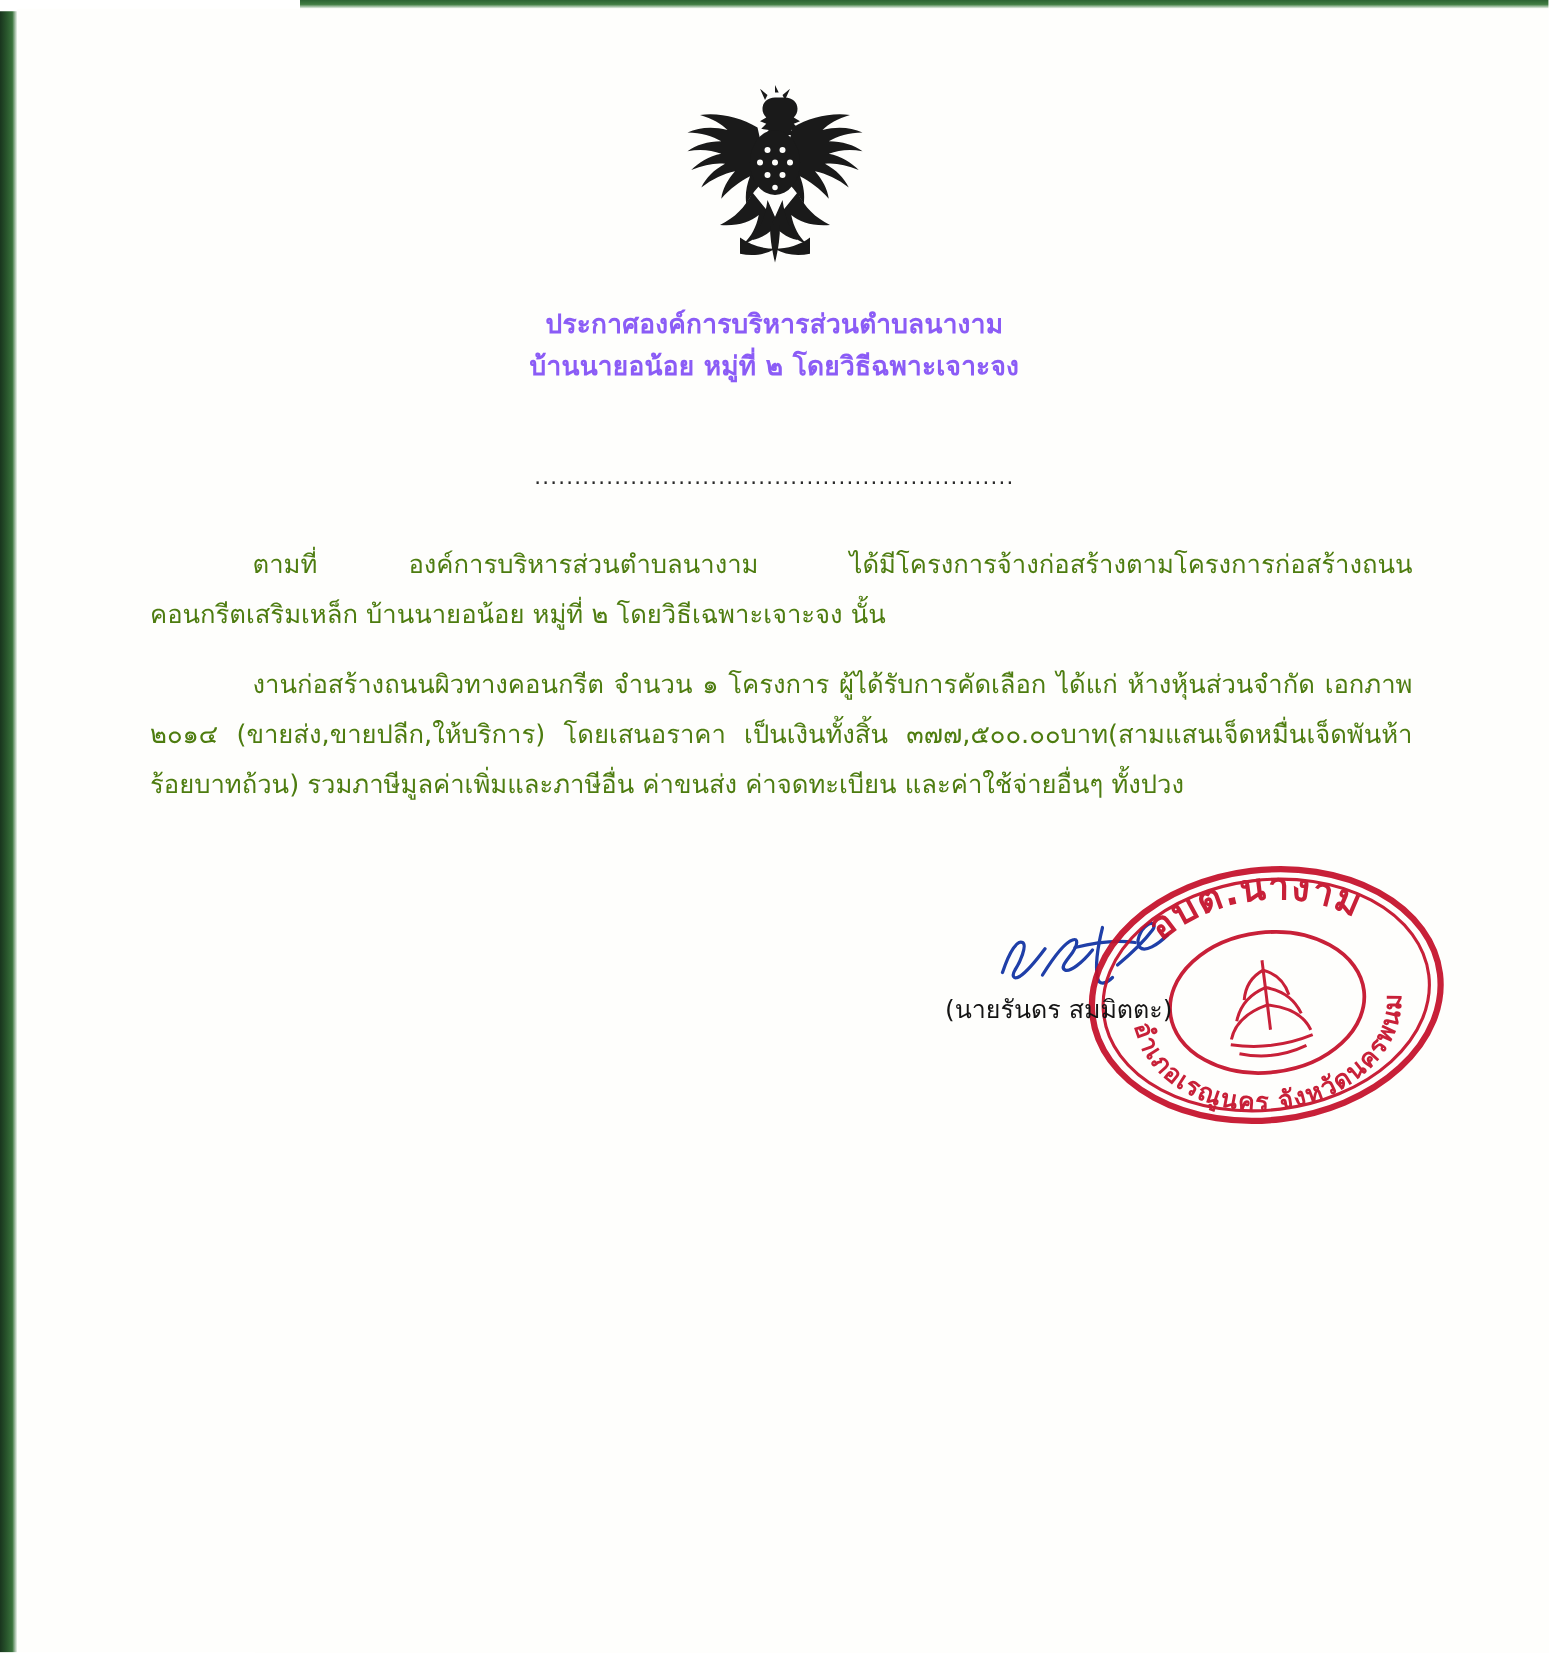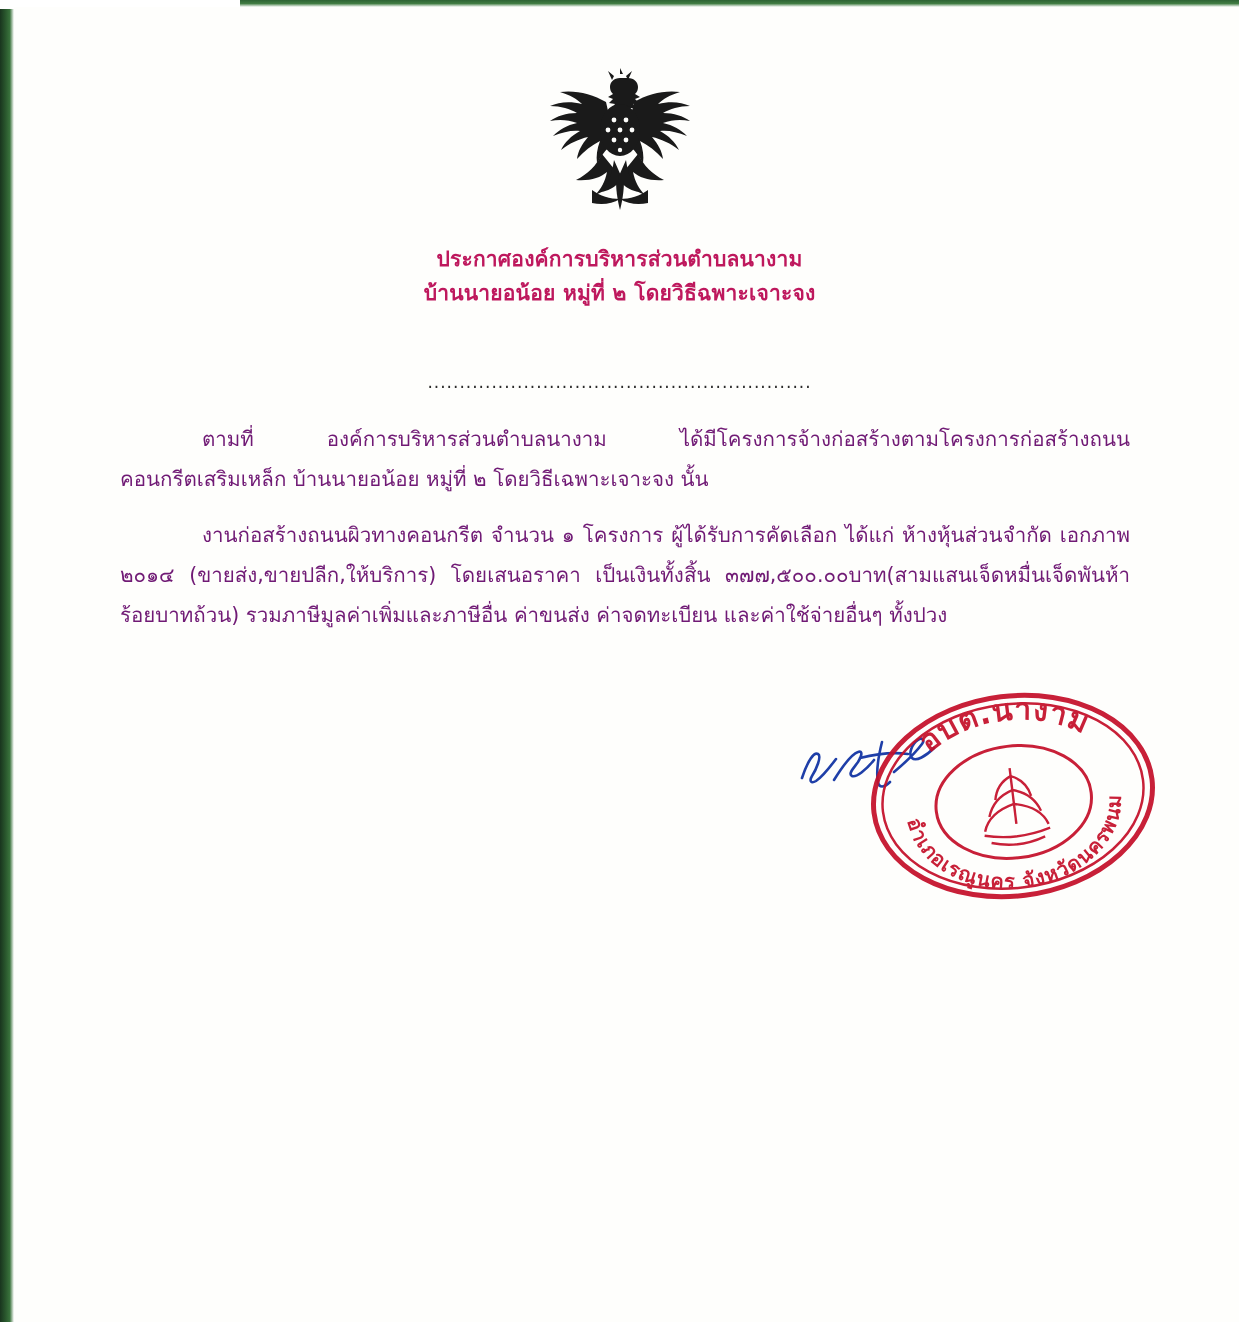--- a/index.html
+++ b/index.html
@@ -63,21 +63,21 @@
     width: 180px;
     height: 152px;
   }
 
   .doc-head {
     position: absolute;
     left: 0; right: 0;
     top: 242px;
     text-align: center;
     font-family: "DejaVu Sans", sans-serif;
-    color: #be185d;
+    color: #8b5cf6;
   }
   .doc-head .line {
     font-size: 21px;
     font-weight: 700;
     line-height: 1.62;
     letter-spacing: .2px;
   }
   .dotted-sep {
     position: absolute;
     left: 50%;
@@ -88,23 +88,23 @@
     font-size: 17px;
     color: #2a2a2a;
     letter-spacing: 1px;
     white-space: nowrap;
     overflow: hidden;
   }
 
   .body-text {
     position: absolute;
     left: 120px;
-    top: 420px;
+    top: 432px;
     width: 1010px;
-    color: #701a75;
+    color: #4d7c0f;
     font-size: 20.5px;
     line-height: 1.95;
   }
   .para {
     margin: 0 0 16px 0;
     text-align: justify;
     text-justify: inter-word;
   }
   .para .indent {
     display: inline-block;
@@ -248,15 +248,16 @@
     </g>
     <text class="seal-text" font-size="30" letter-spacing="1">
       <textPath href="#sealTop" startOffset="50%" text-anchor="middle">อบต.นางาม</textPath>
     </text>
     <text class="seal-text" font-size="20" letter-spacing="1">
       <textPath href="#sealBottom" startOffset="50%" text-anchor="middle">อำเภอเรณูนคร จังหวัดนครพนม</textPath>
     </text>
   </svg>
 
   <div class="sign-block">
+    <div>(นายรันดร  สมมิตตะ)</div>
   </div>
 
 </div>
 
 </body></html>

